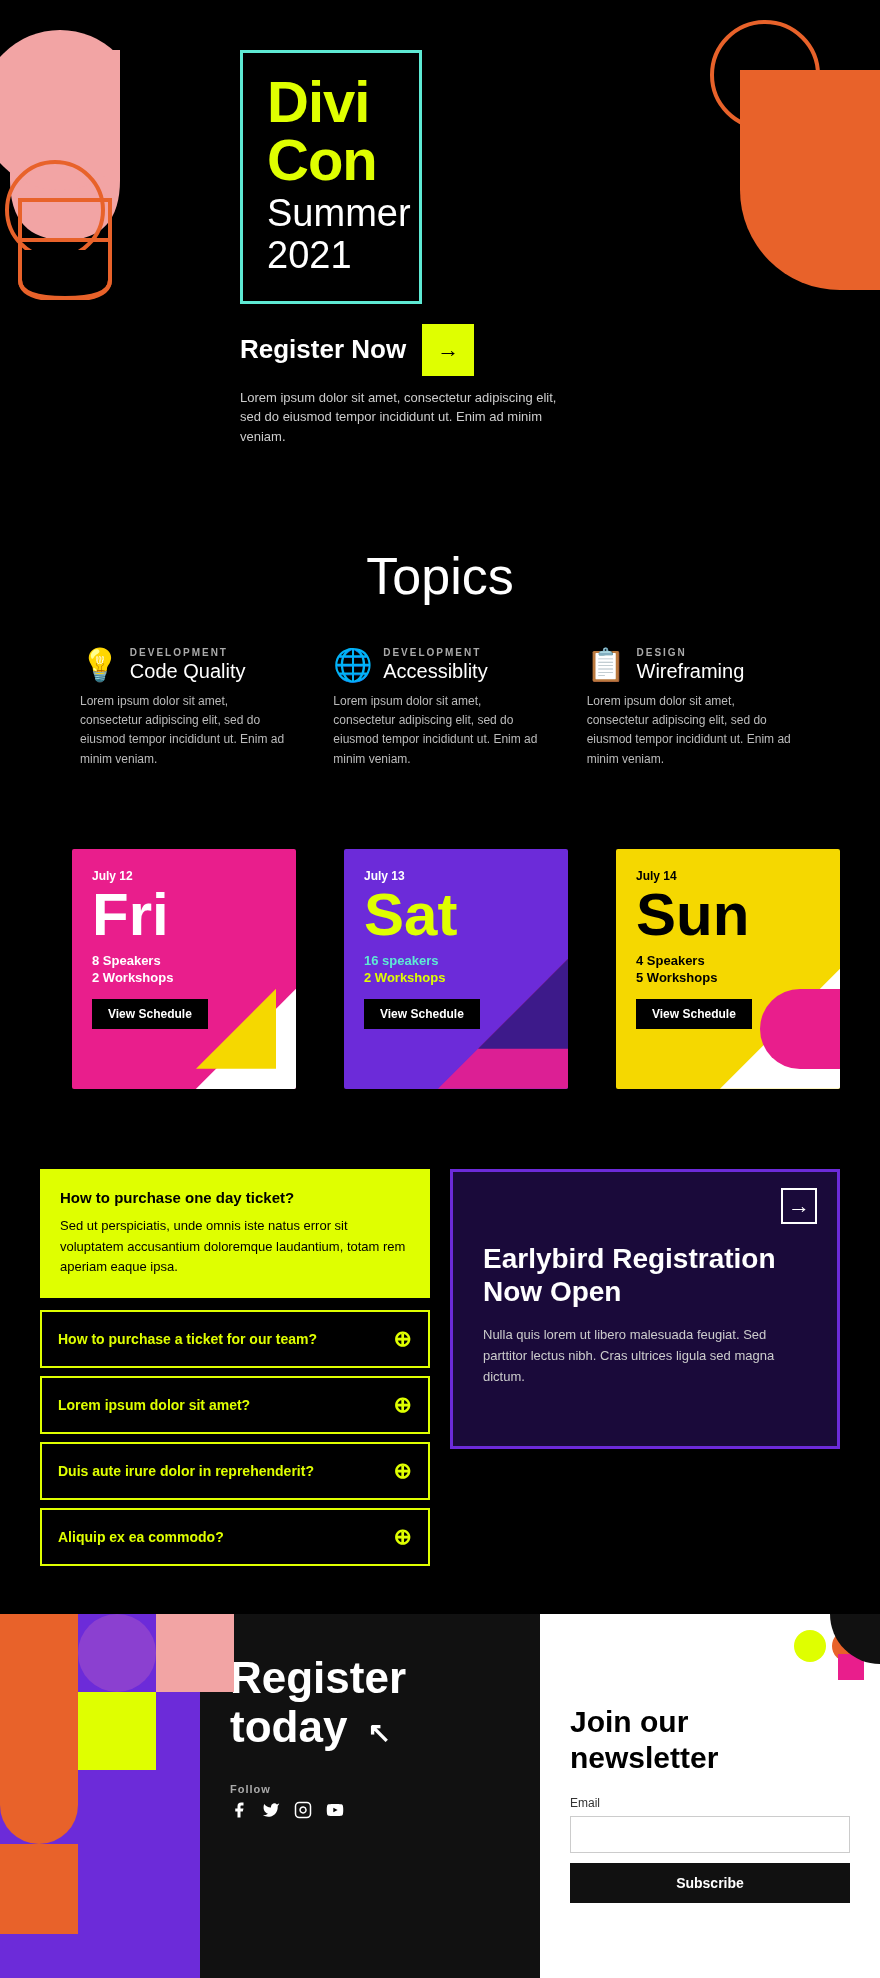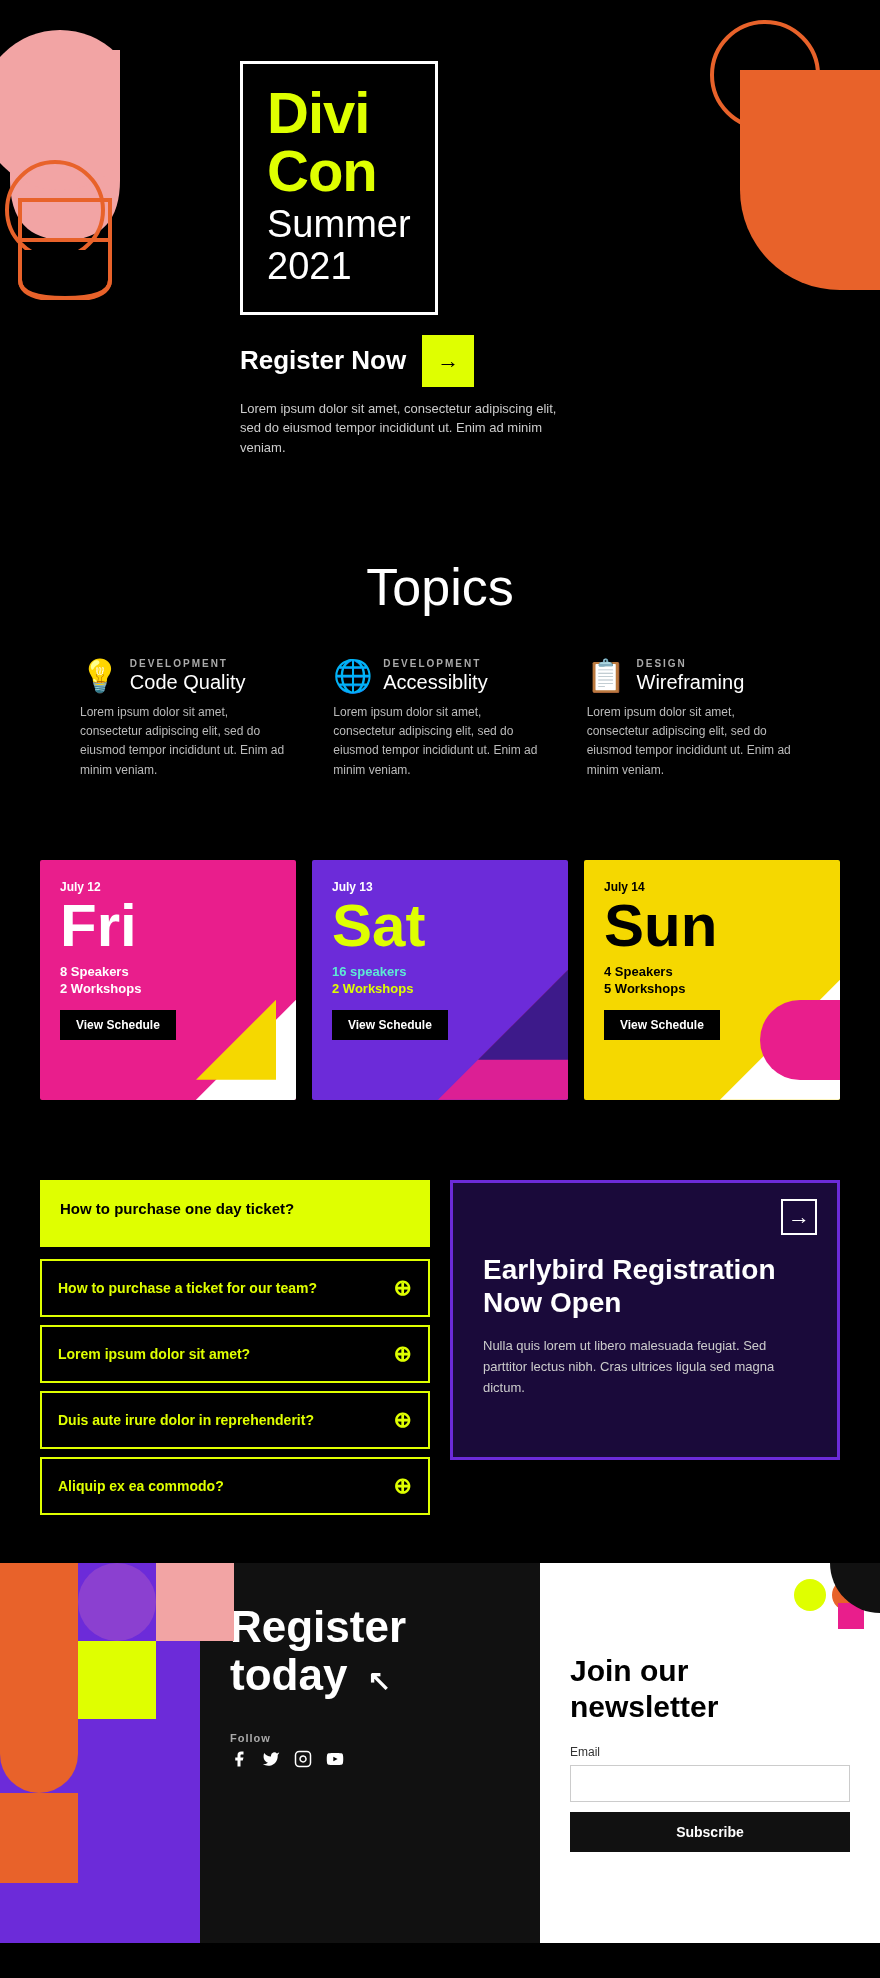--- a/index.html
+++ b/index.html
@@ -36,25 +36,24 @@
       border-radius: 50%;
       background: transparent;
     }
     .hero-content {
       position: relative;
       z-index: 10;
       margin-left: 240px;
       margin-top: 10px;
     }
     .hero-box {
-      border: 3px solid #ffffff;
+      border: 3px solid #5eead4;
       display: inline-block;
-      padding: 20px 24px 24px 24px;
+      padding: 20px 8px 24px 24px;
       margin-bottom: 20px;
-      margin-top: 11px;
     }
     .hero-title-yellow {
       font-family: sans-serif;
       font-size: 58px;
       font-weight: 900;
       color: #DFFF00;
       line-height: 1;
       letter-spacing: -1px;
     }
     .hero-subtitle {
@@ -161,20 +160,21 @@
       justify-content: center;
     }
     .schedule-card {
       flex: 1;
       min-width: 220px;
       min-height: 240px;
       border-radius: 2px;
       position: relative;
       overflow: hidden;
       padding: 20px 12px 20px 20px;
+      margin-left: 32px;
     }
     .card-fri { background: #E91E8C; }
     .card-sat { background: #6C2BD9; }
     .card-sun { background: #F5D800; }
 
     .card-date-label {
       font-family: sans-serif;
       font-size: 12px;
       font-weight: 600;
       color: #fff;
@@ -530,20 +530,21 @@
     <button class="card-btn">View Schedule</button>
   </div>
 
 </section>
 
 <section class="faq-reg">
 
   <div class="faq-col">
     <div class="faq-featured">
       <div class="faq-featured-q">How to purchase one day ticket?</div>
+      <div class="faq-featured-a">Sed ut perspiciatis, unde omnis iste natus error sit voluptatem accusantium doloremque laudantium, totam rem aperiam eaque ipsa.</div>
     </div>
 
     <div class="faq-item">
       <span class="faq-item-text">How to purchase a ticket for our team?</span>
       <span class="faq-plus">⊕</span>
     </div>
 
     <div class="faq-item">
       <span class="faq-item-text">Lorem ipsum dolor sit amet?</span>
       <span class="faq-plus">⊕</span>

